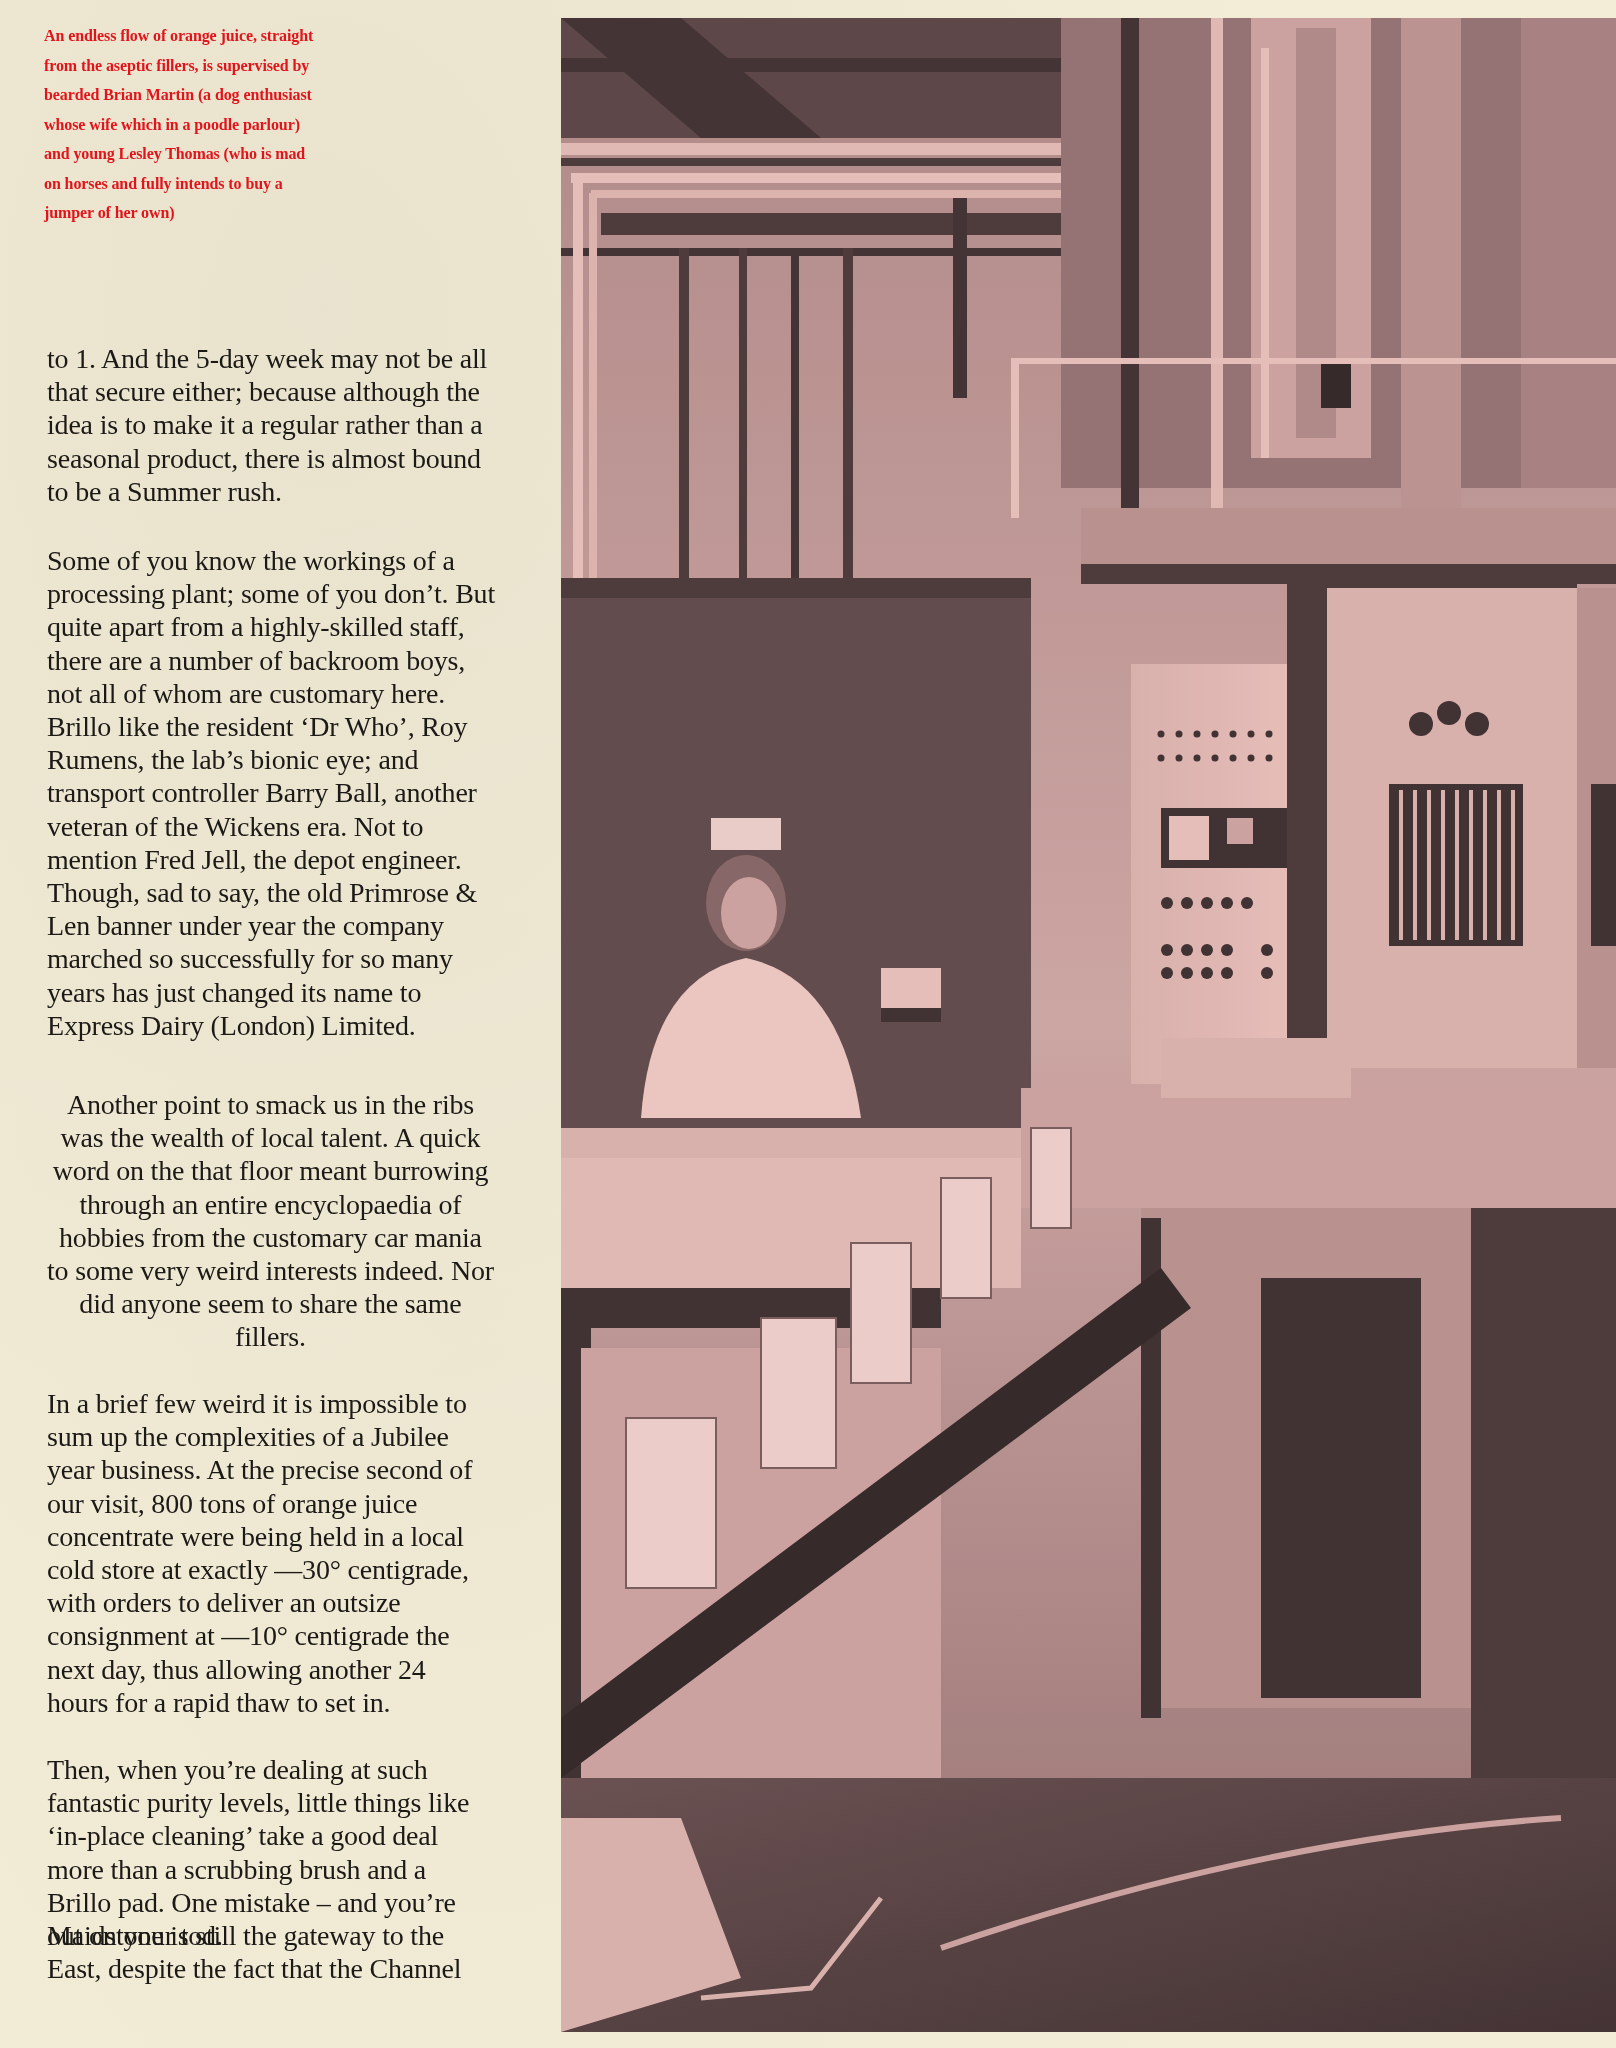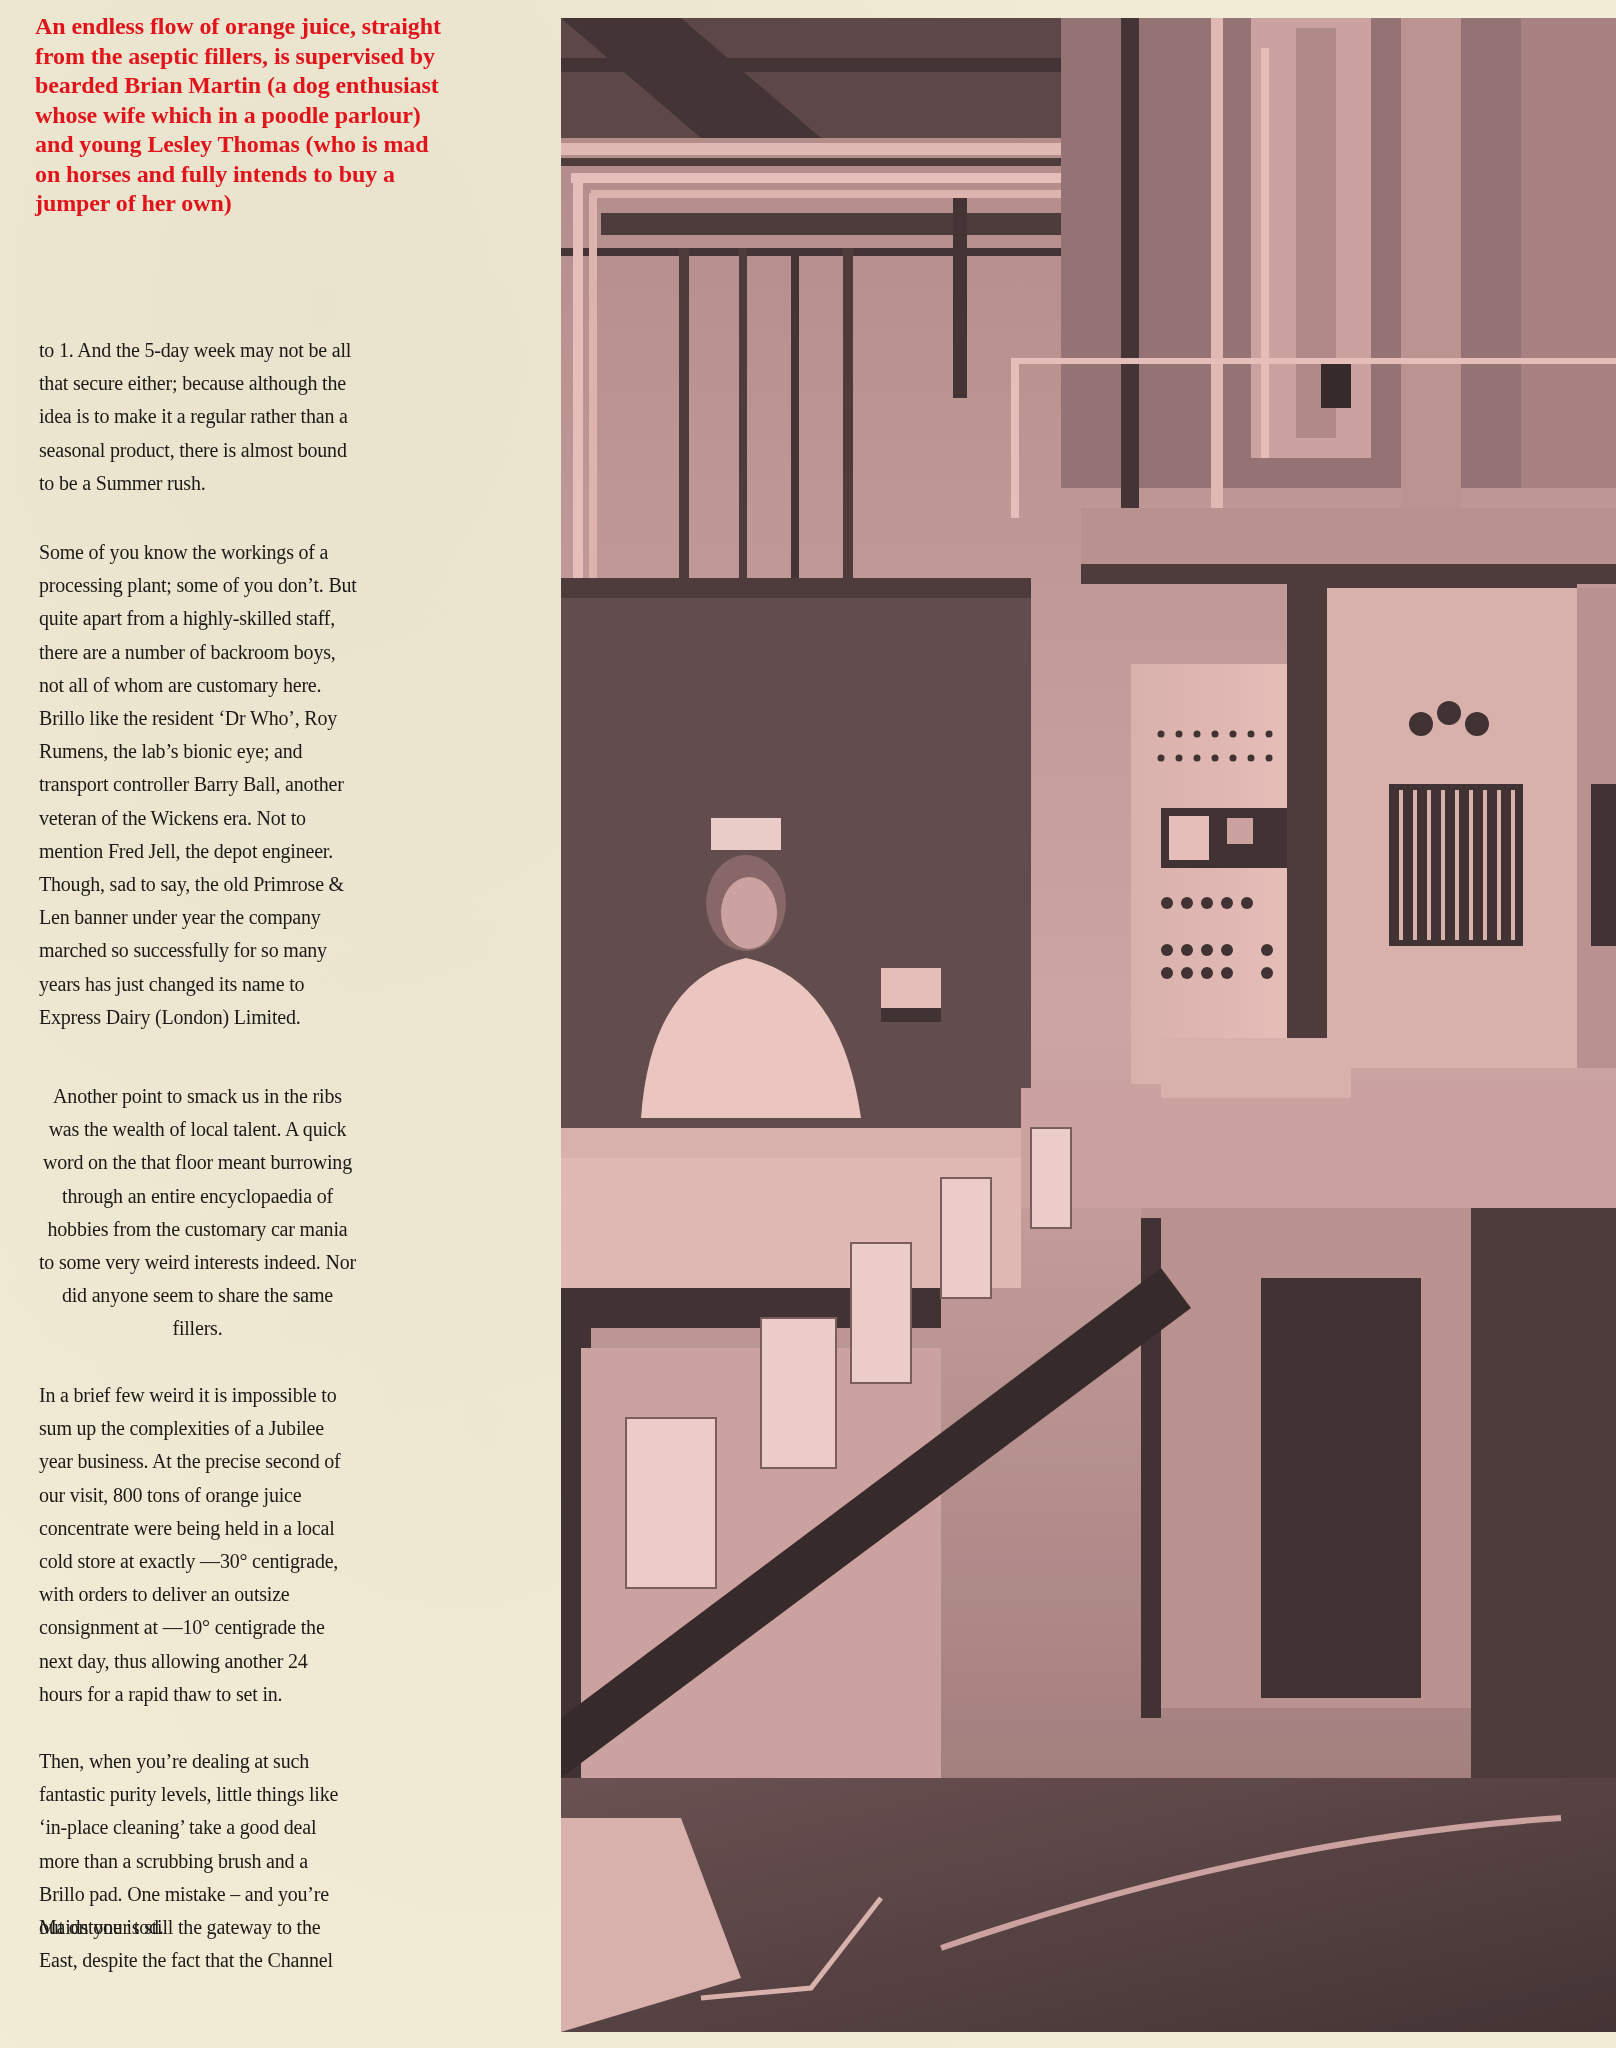--- a/index.html
+++ b/index.html
@@ -26,29 +26,29 @@
     .text-column {
       position: absolute;
       left: 35px;
       top: 12px;
       width: 500px;
       color: #1c1a17;
     }
     .caption {
       color: #e2141b;
       font-weight: bold;
-      font-size: 24px;
+      font-size: 16px;
       line-height: 29.5px;
-      margin: 0;
+      margin: 9px;
       letter-spacing: -0.1px;
     }
     .body-para {
-      font-size: 20px;
+      font-size: 28px;
       line-height: 33.2px;
-      margin: 4px;
+      margin: 12px;
       letter-spacing: -0.2px;
     }
     .body-para .line {
       display: block;
       white-space: nowrap;
     }
     .caption .line {
       display: block;
       white-space: nowrap;
     }

